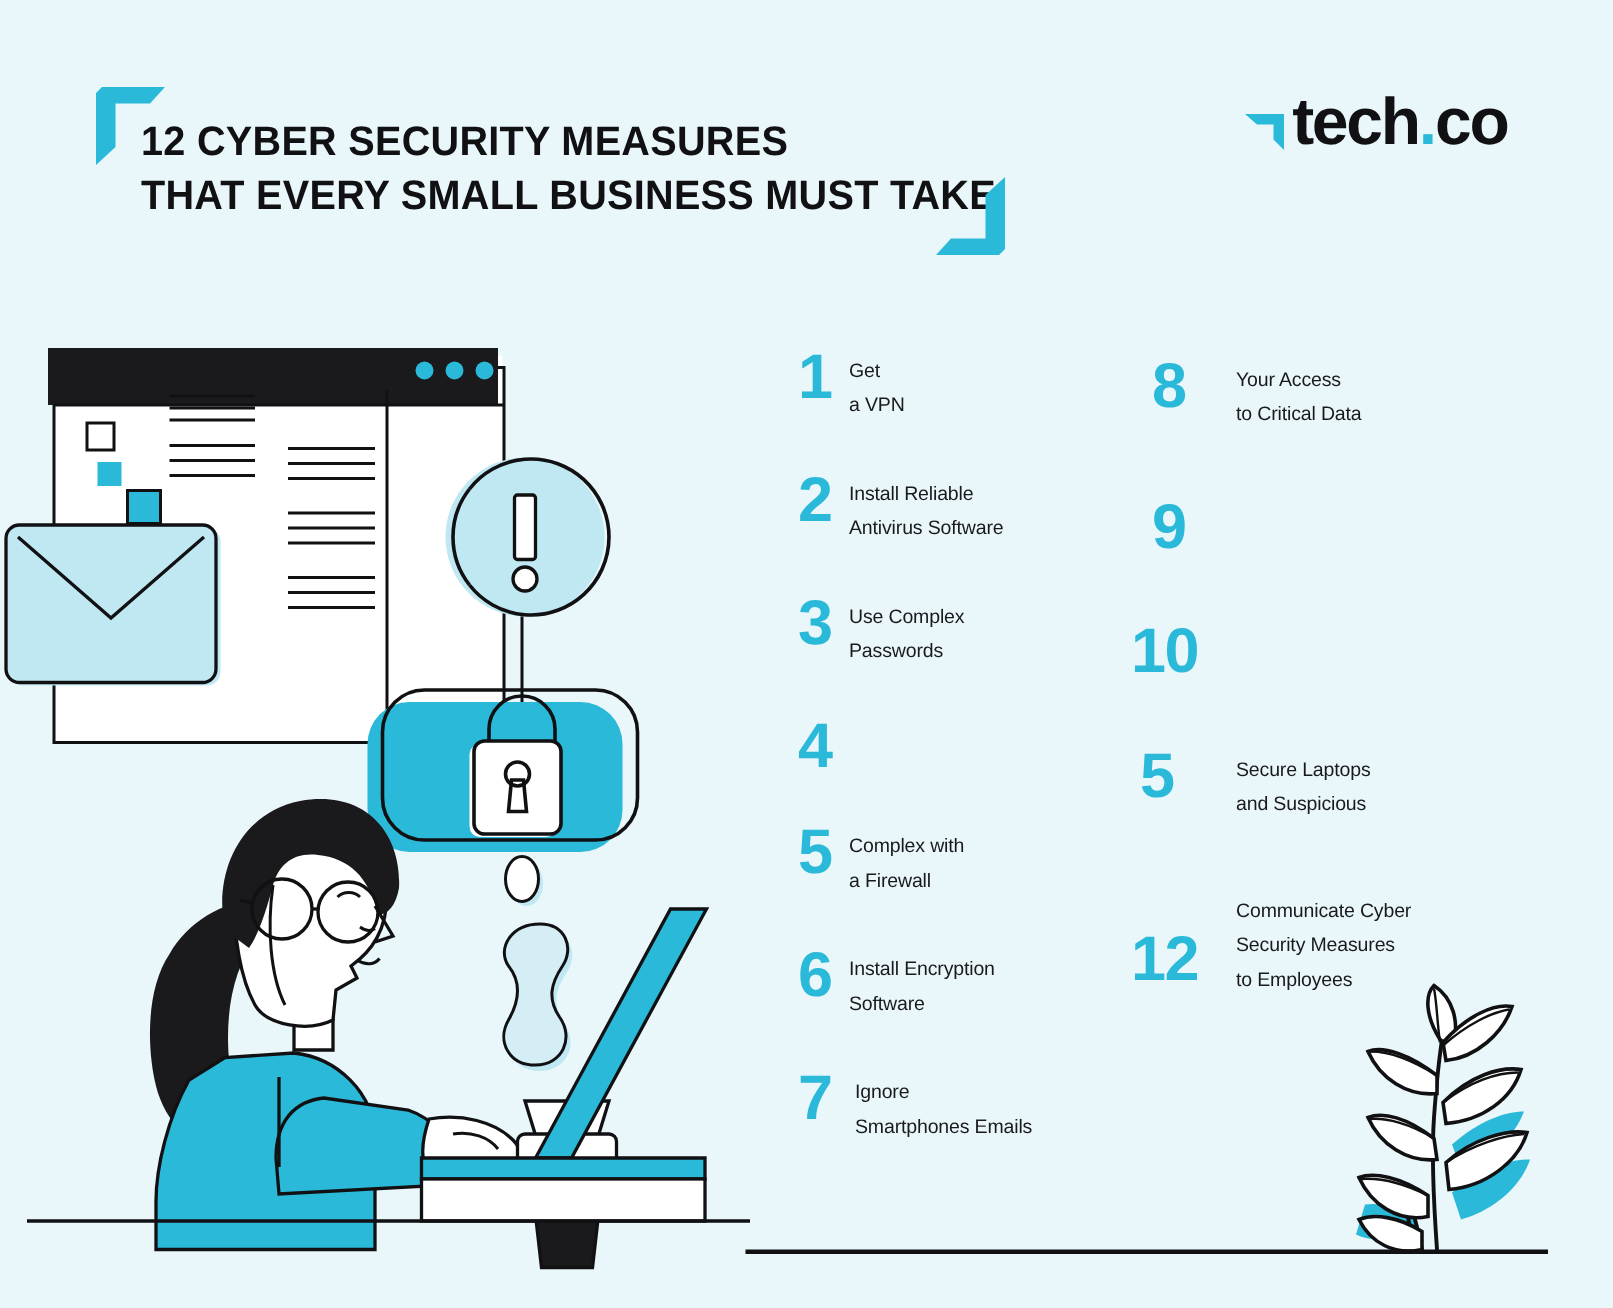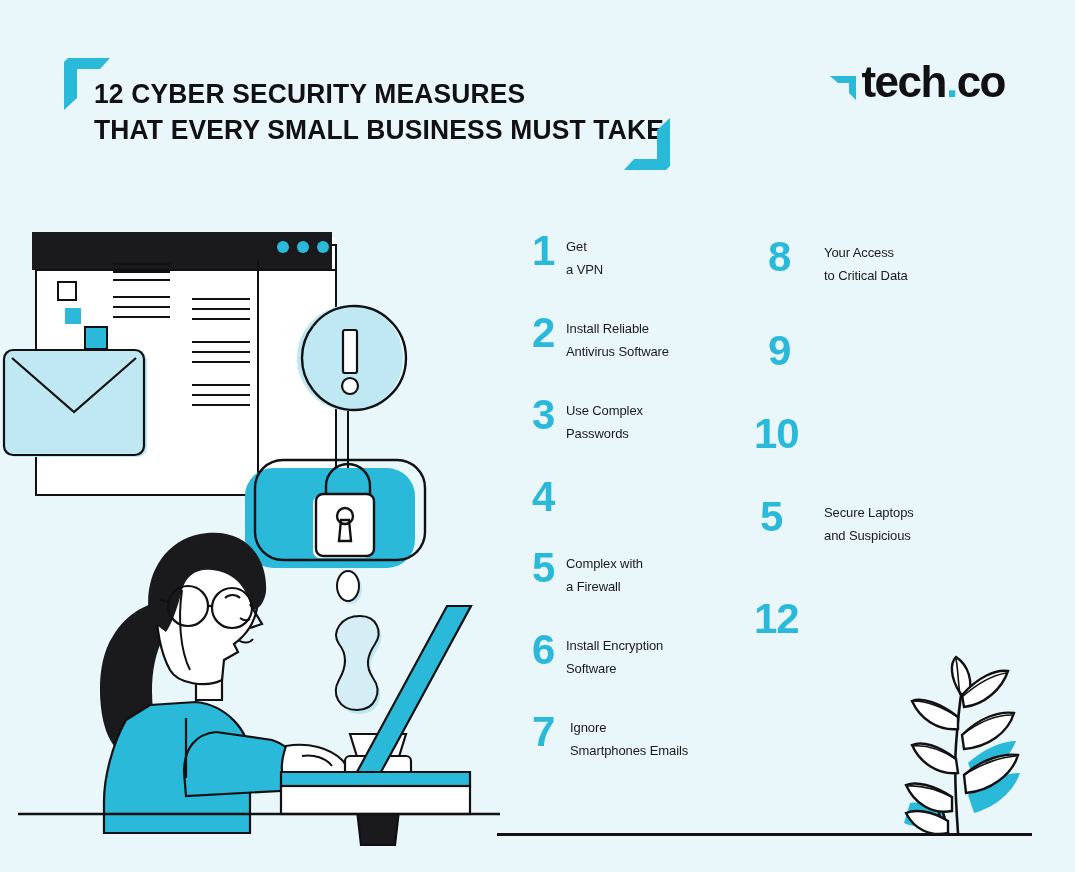--- a/index.html
+++ b/index.html
@@ -148,21 +148,24 @@
     </div>
     <div class="item" style="margin-bottom:45px">
       <div class="num" style="margin-left:-14px;width:70px">10</div>
     </div>
     <div class="item" style="margin-bottom:45px">
       <div class="num" style="margin-left:-8px;width:64px">5</div>
       <div class="txt">Secure Laptops
 and Suspicious</div>
     </div>
     <div class="item">
-      <div class="num" style="margin-left:-14px;width:70px;margin-top:8px">12</div>
+      <div class="num" style="margin-left:-14px;width:70px;margin-top:28px">12</div>
+      <div class="txt">Communicate Cyber
+Security Measures
+to Employees</div>
     </div>
   </div>
 
   <svg class="illus" viewBox="0 0 540 620">
 
     <g>
       <rect x="45" y="37" width="290" height="20" fill="#ffffff"></rect>
       <rect x="36" y="45" width="300" height="250" fill="#ffffff" stroke="#111113" stroke-width="2"></rect>
       <rect x="32" y="32" width="300" height="32" fill="#1a1a1c"></rect>
       <rect x="32" y="56" width="300" height="14" fill="#1a1a1c"></rect>

